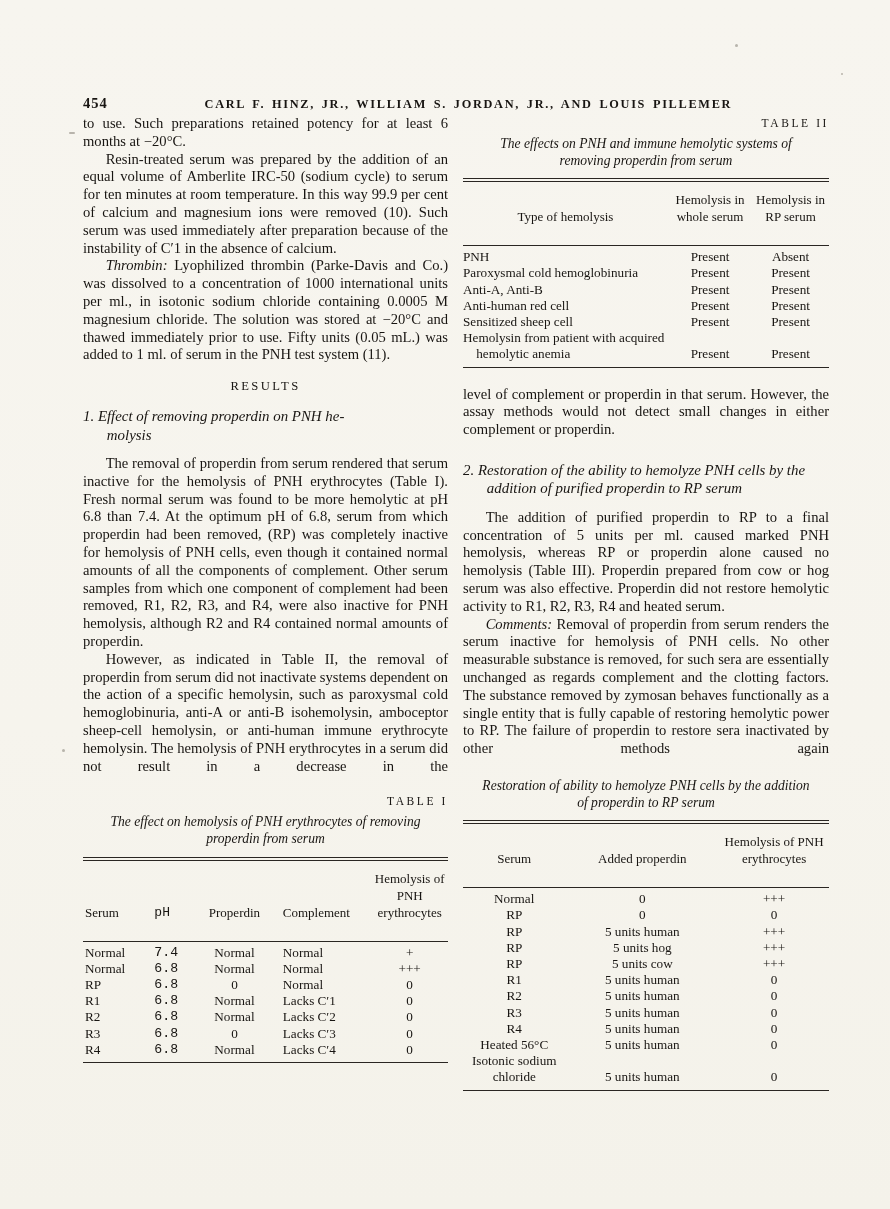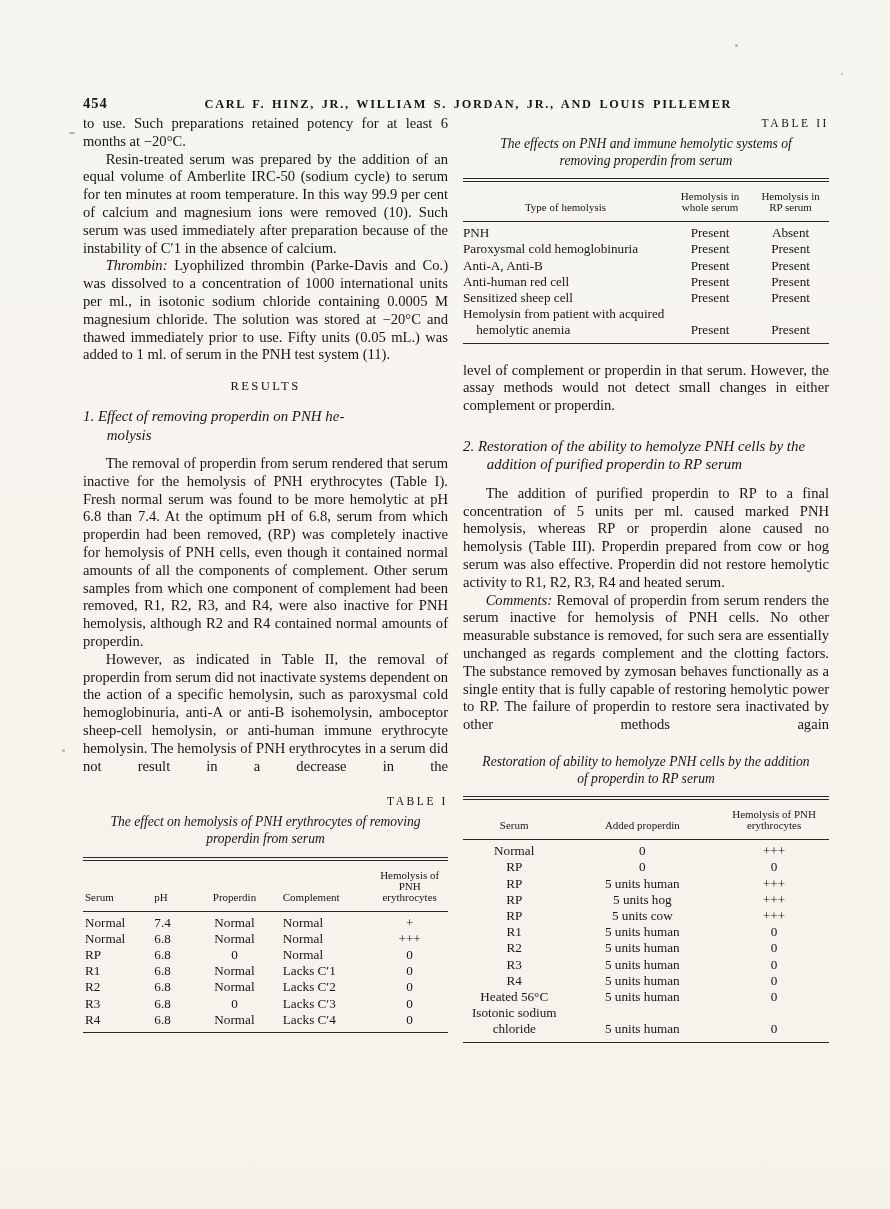--- a/index.html
+++ b/index.html
@@ -62,34 +62,34 @@
     font-size:13.6px; line-height:16.6px;
     margin:0 auto 9px; max-width:330px;
   }
   .ptable {
     width:100%; border-collapse:collapse;
     border-top:4px double #2a2622;
     border-bottom:1.5px solid #2a2622;
     font-size:13.2px;
   }
   .ptable thead th {
-    font-weight:normal; font-size:11px; line-height:11px;
+    font-weight:normal; font-size:13px; line-height:17px;
     vertical-align:bottom;
-    padding:9px 2px 8px;
+    padding:9px 2px 20px;
     border-bottom:1.2px solid #2a2622;
   }
   .ptable tbody td {
     padding:0 2px; line-height:16.2px; vertical-align:bottom;
   }
   .ptable tbody tr:first-child td { padding-top:3px; }
   .ptable tbody tr:last-child td { padding-bottom:4px; }
 
   
   #table1 th:nth-child(1), #table1 td:nth-child(1){ text-align:left;  width:19%; }
-  #table1 th:nth-child(2), #table1 td:nth-child(2){ text-align:left;  width:12%; }
+  #table1 th:nth-child(2), #table1 td:nth-child(2){ text-align:left;  width:12%;font-family:Liberation Mono, monospace; }
   #table1 th:nth-child(3), #table1 td:nth-child(3){ text-align:center;width:21%; }
   #table1 th:nth-child(4), #table1 td:nth-child(4){ text-align:left;  width:27%; padding-left:10px; }
   #table1 th:nth-child(5), #table1 td:nth-child(5){ text-align:center;width:21%; }
   #table1 th:nth-child(4){ text-align:left; }
 
   
   #table2 th:nth-child(1){ text-align:center; width:56%; }
   #table2 td:nth-child(1){ text-align:left; padding-left:1em; text-indent:-1em; }
   #table2 th:nth-child(2), #table2 td:nth-child(2){ text-align:center; width:23%; }
   #table2 th:nth-child(3), #table2 td:nth-child(3){ text-align:center; width:21%; }

